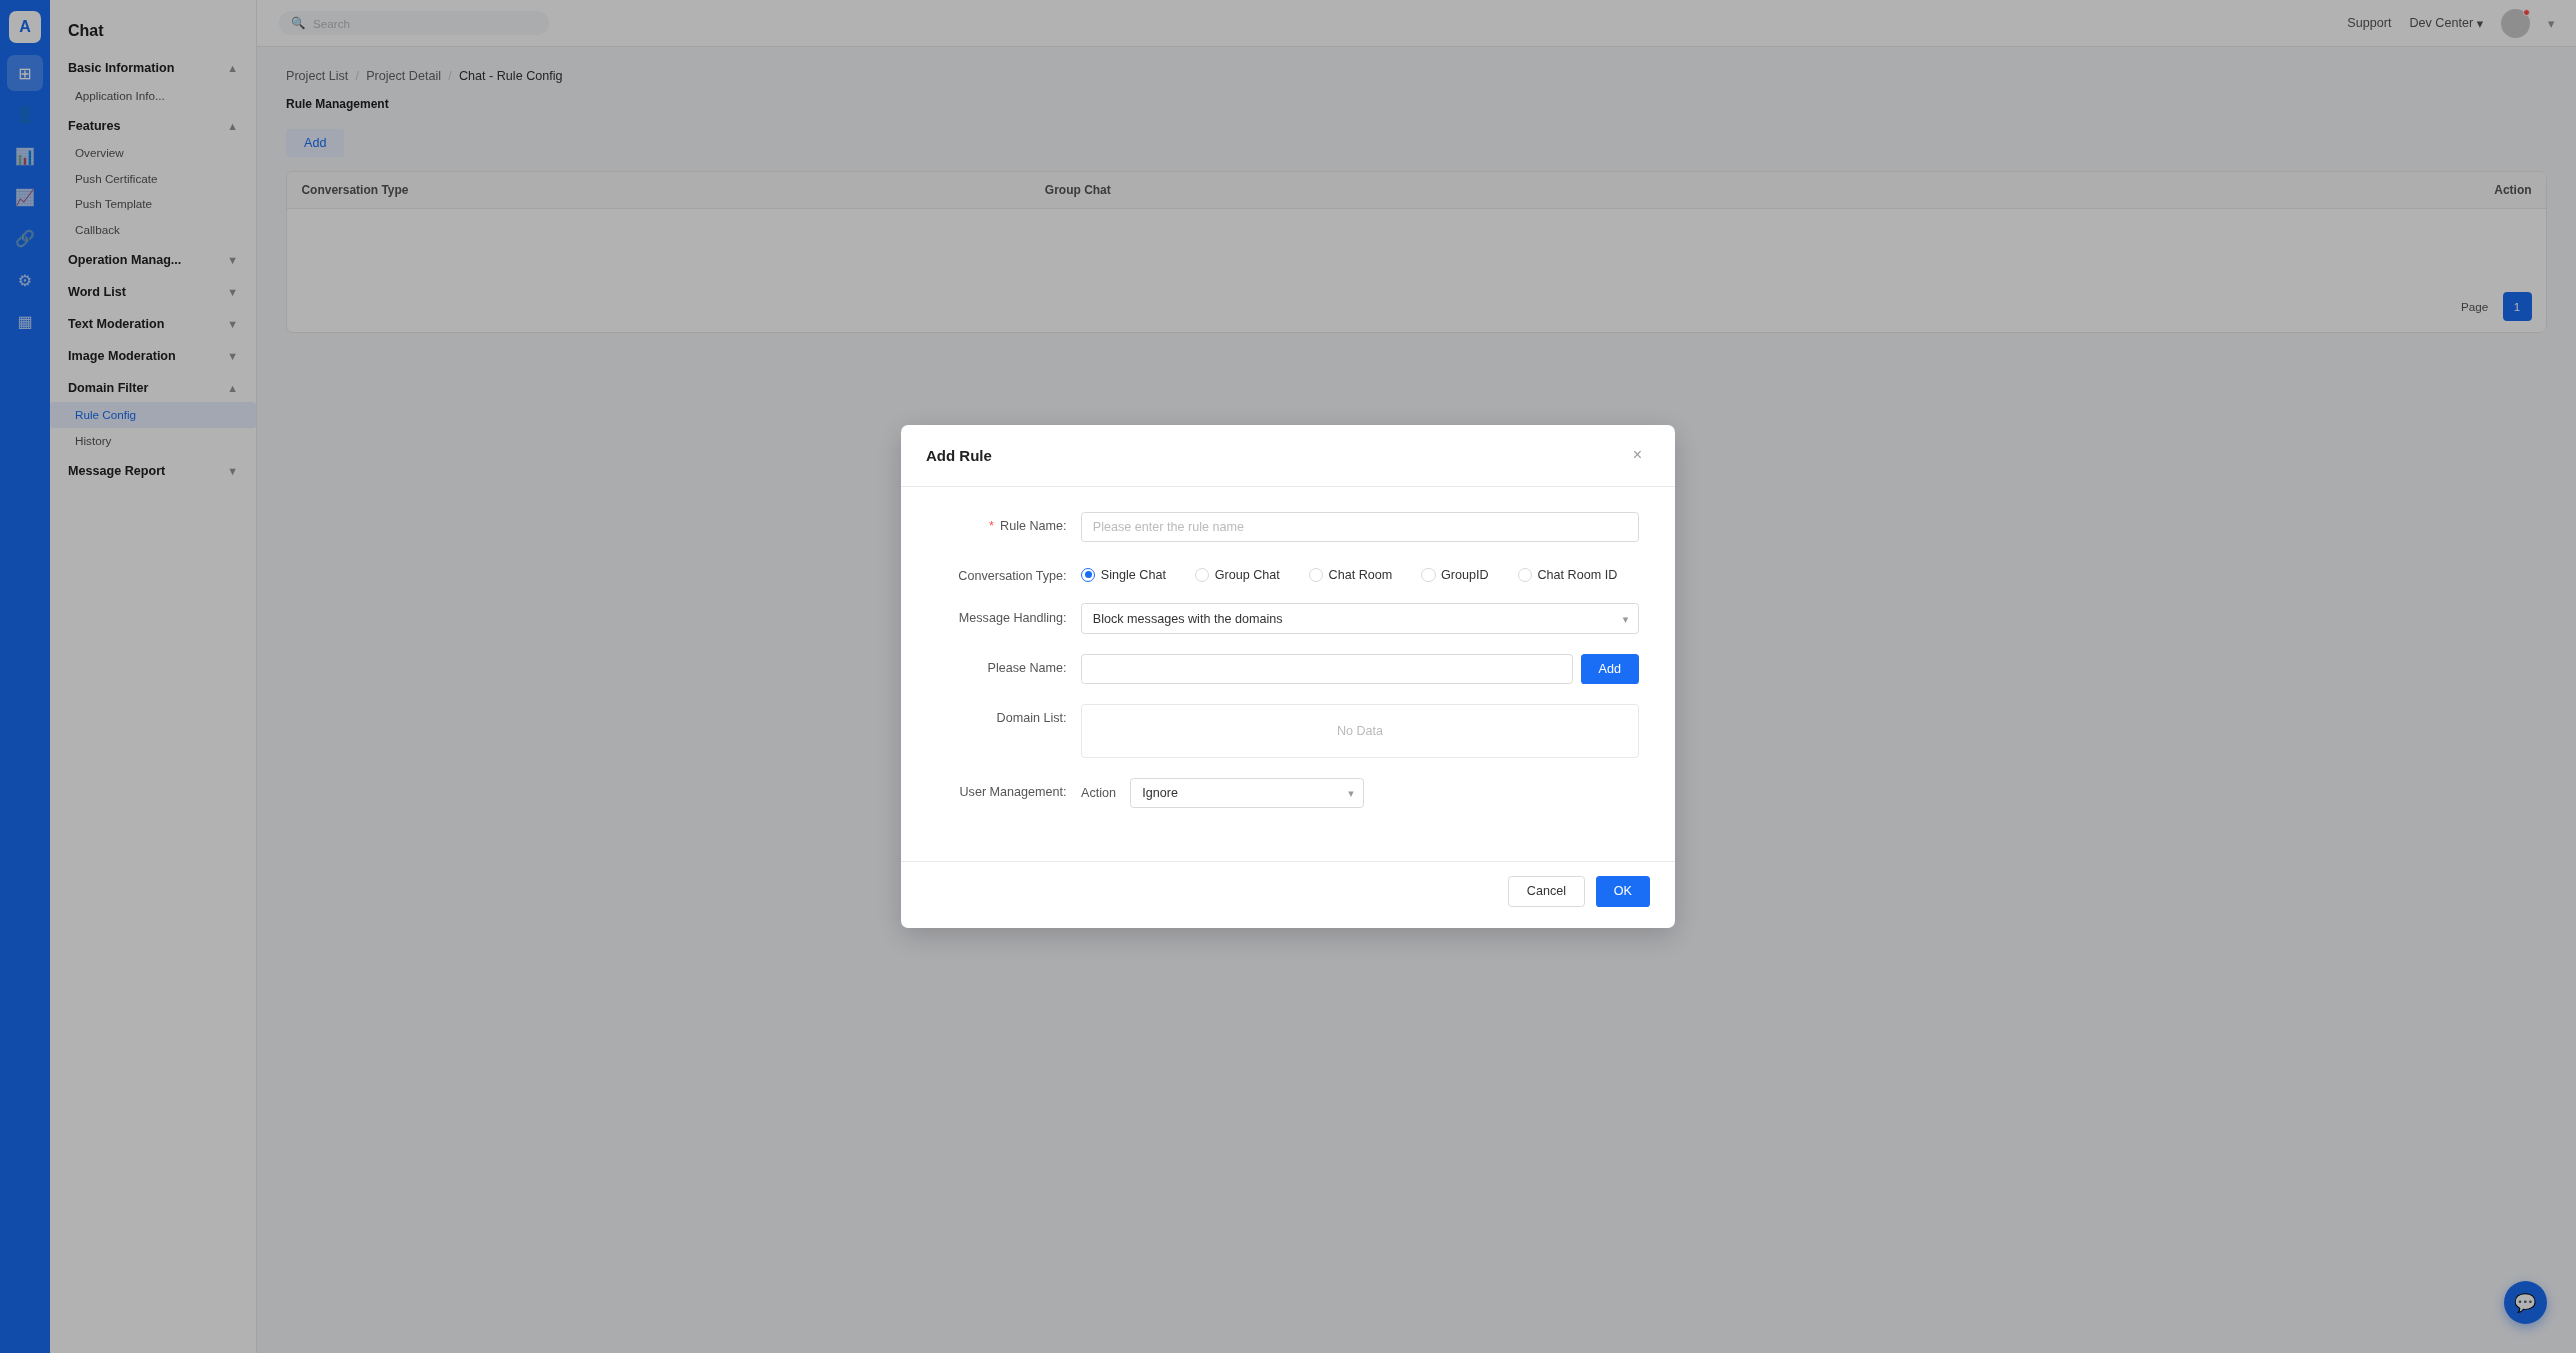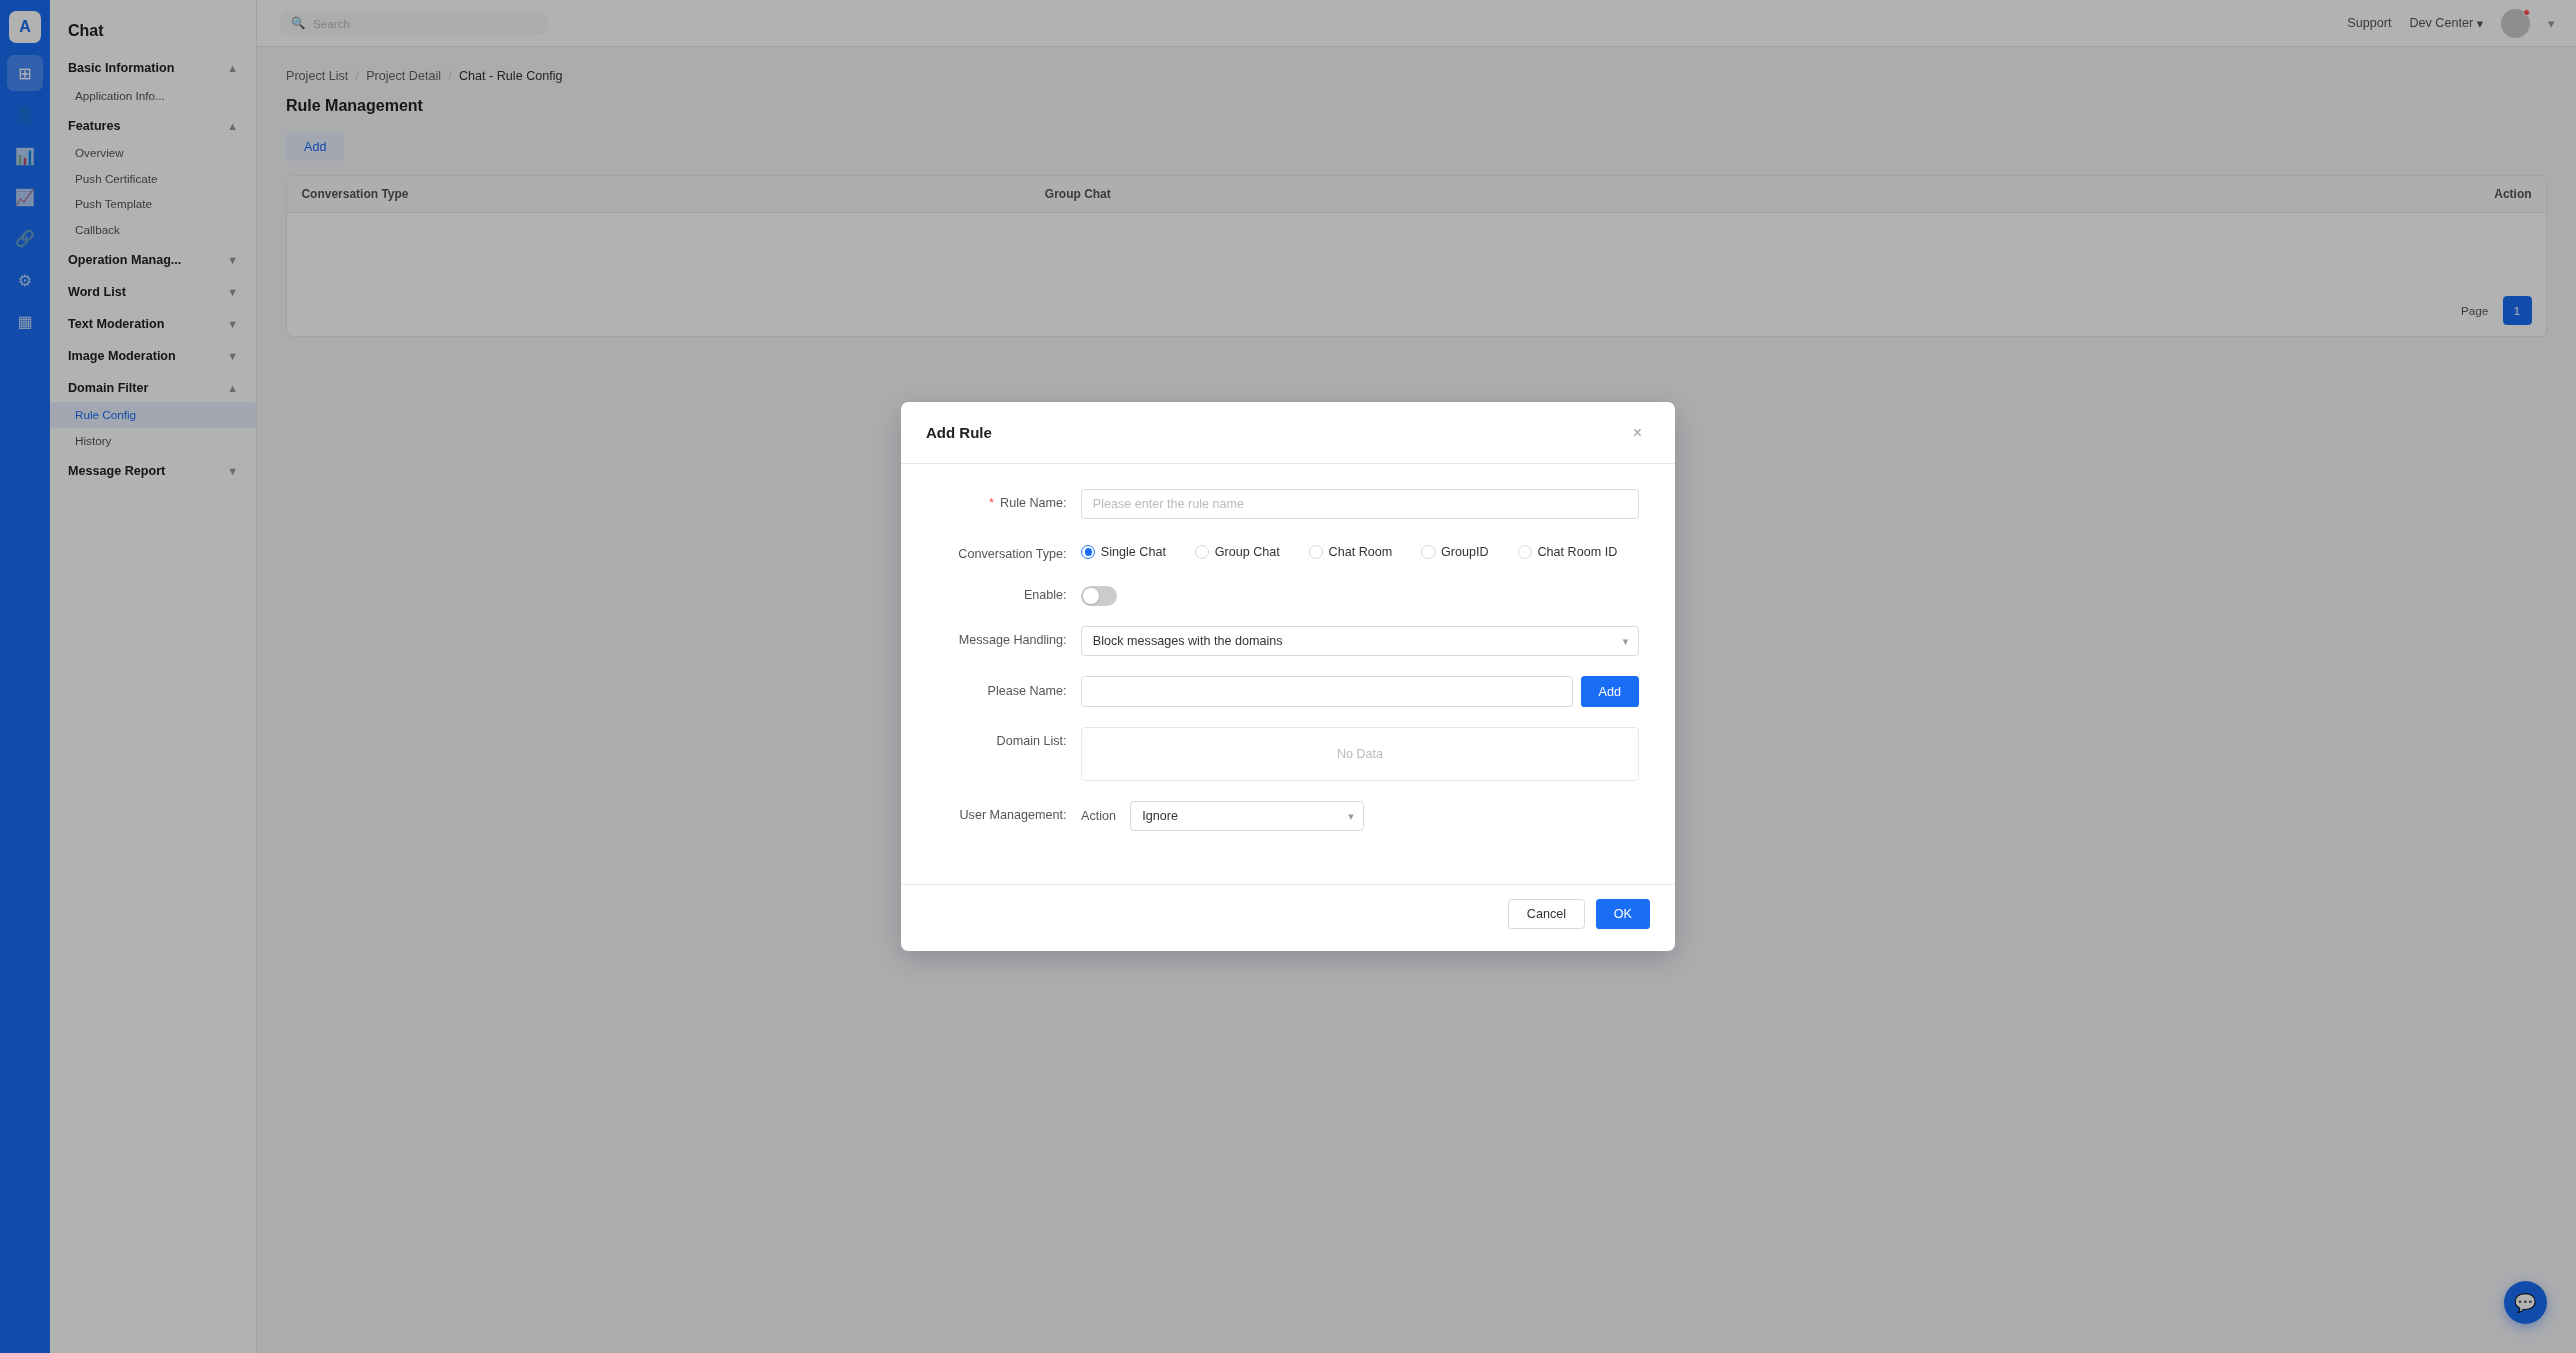--- a/index.html
+++ b/index.html
@@ -32,21 +32,21 @@
     .avatar-circle { width: 29px; height: 29px; border-radius: 50%; background: #ccc; position: relative; }
     .avatar-dot { width: 7.2px; height: 7.2px; background: #ff4d4f; border-radius: 50%; position: absolute; top: 0; right: 0; border: 0.9px solid #fff; }
 
     
     .page-body { flex: 1; overflow-y: auto; padding: 21.6px 29px; }
     .breadcrumb { display: flex; align-items: center; gap: 7.2px; color: #666; font-size: 12.6px; margin-bottom: 14px; }
     .breadcrumb-link { color: #666; cursor: pointer; }
     .breadcrumb-sep { color: #ccc; }
     .breadcrumb-current { color: #333; font-weight: 500; }
 
-    .page-section-title { font-size: 16px; font-weight: 600; color: #222; margin-bottom: 18px; }
+    .page-section-title { font-size: 12px; font-weight: 600; color: #222; margin-bottom: 18px; }
 
     
     .table-toolbar { display: flex; align-items: center; gap: 10.8px; margin-bottom: 14.4px; }
     .btn-add { background: #e8f0fe; color: #1a6ef5; border: none; padding: 7.2px 18px; border-radius: 3.6px; cursor: pointer; font-size: 12.6px; }
     .btn-primary { background: #1a6ef5; color: #fff; border: none; padding: 7.2px 18px; border-radius: 3.6px; cursor: pointer; font-size: 12.6px; }
     .btn-secondary { background: #fff; color: #333; border: 0.9px solid #d9d9d9; padding: 7.2px 18px; border-radius: 3.6px; cursor: pointer; font-size: 12.6px; }
 
     .table-container { background: #fff; border-radius: 7.2px; border: 0.9px solid #e8e8e8; overflow: hidden; }
     .table-header { display: grid; grid-template-columns: 1fr 1fr 1fr; background: #fafafa; border-bottom: 0.9px solid #e8e8e8; padding: 10.8px 14.4px; font-weight: 600; color: #555; font-size: 12px; }
     .table-header-right { text-align: right; }
@@ -302,30 +302,20 @@
               <span class="radio-label">GroupID</span>
             </label>
             <label class="radio-item">
               <div class="radio-input"></div>
               <span class="radio-label">Chat Room ID</span>
             </label>
           </div>
         </div>
       </div>
 
-      <div class="form-row">
-        <div class="form-label">
-          <span>Enable:</span>
-        </div>
-        <div class="form-control">
-          <div class="toggle">
-            <div class="toggle-knob"></div>
-          </div>
-        </div>
-      </div>
 
       <div class="form-row">
         <div class="form-label">
           <span>Message Handling:</span>
         </div>
         <div class="form-control">
           <div class="form-select-wrapper">
             <select class="form-select">
               <option>Block messages with the domains</option>
               <option>Allow messages with the domains</option>

